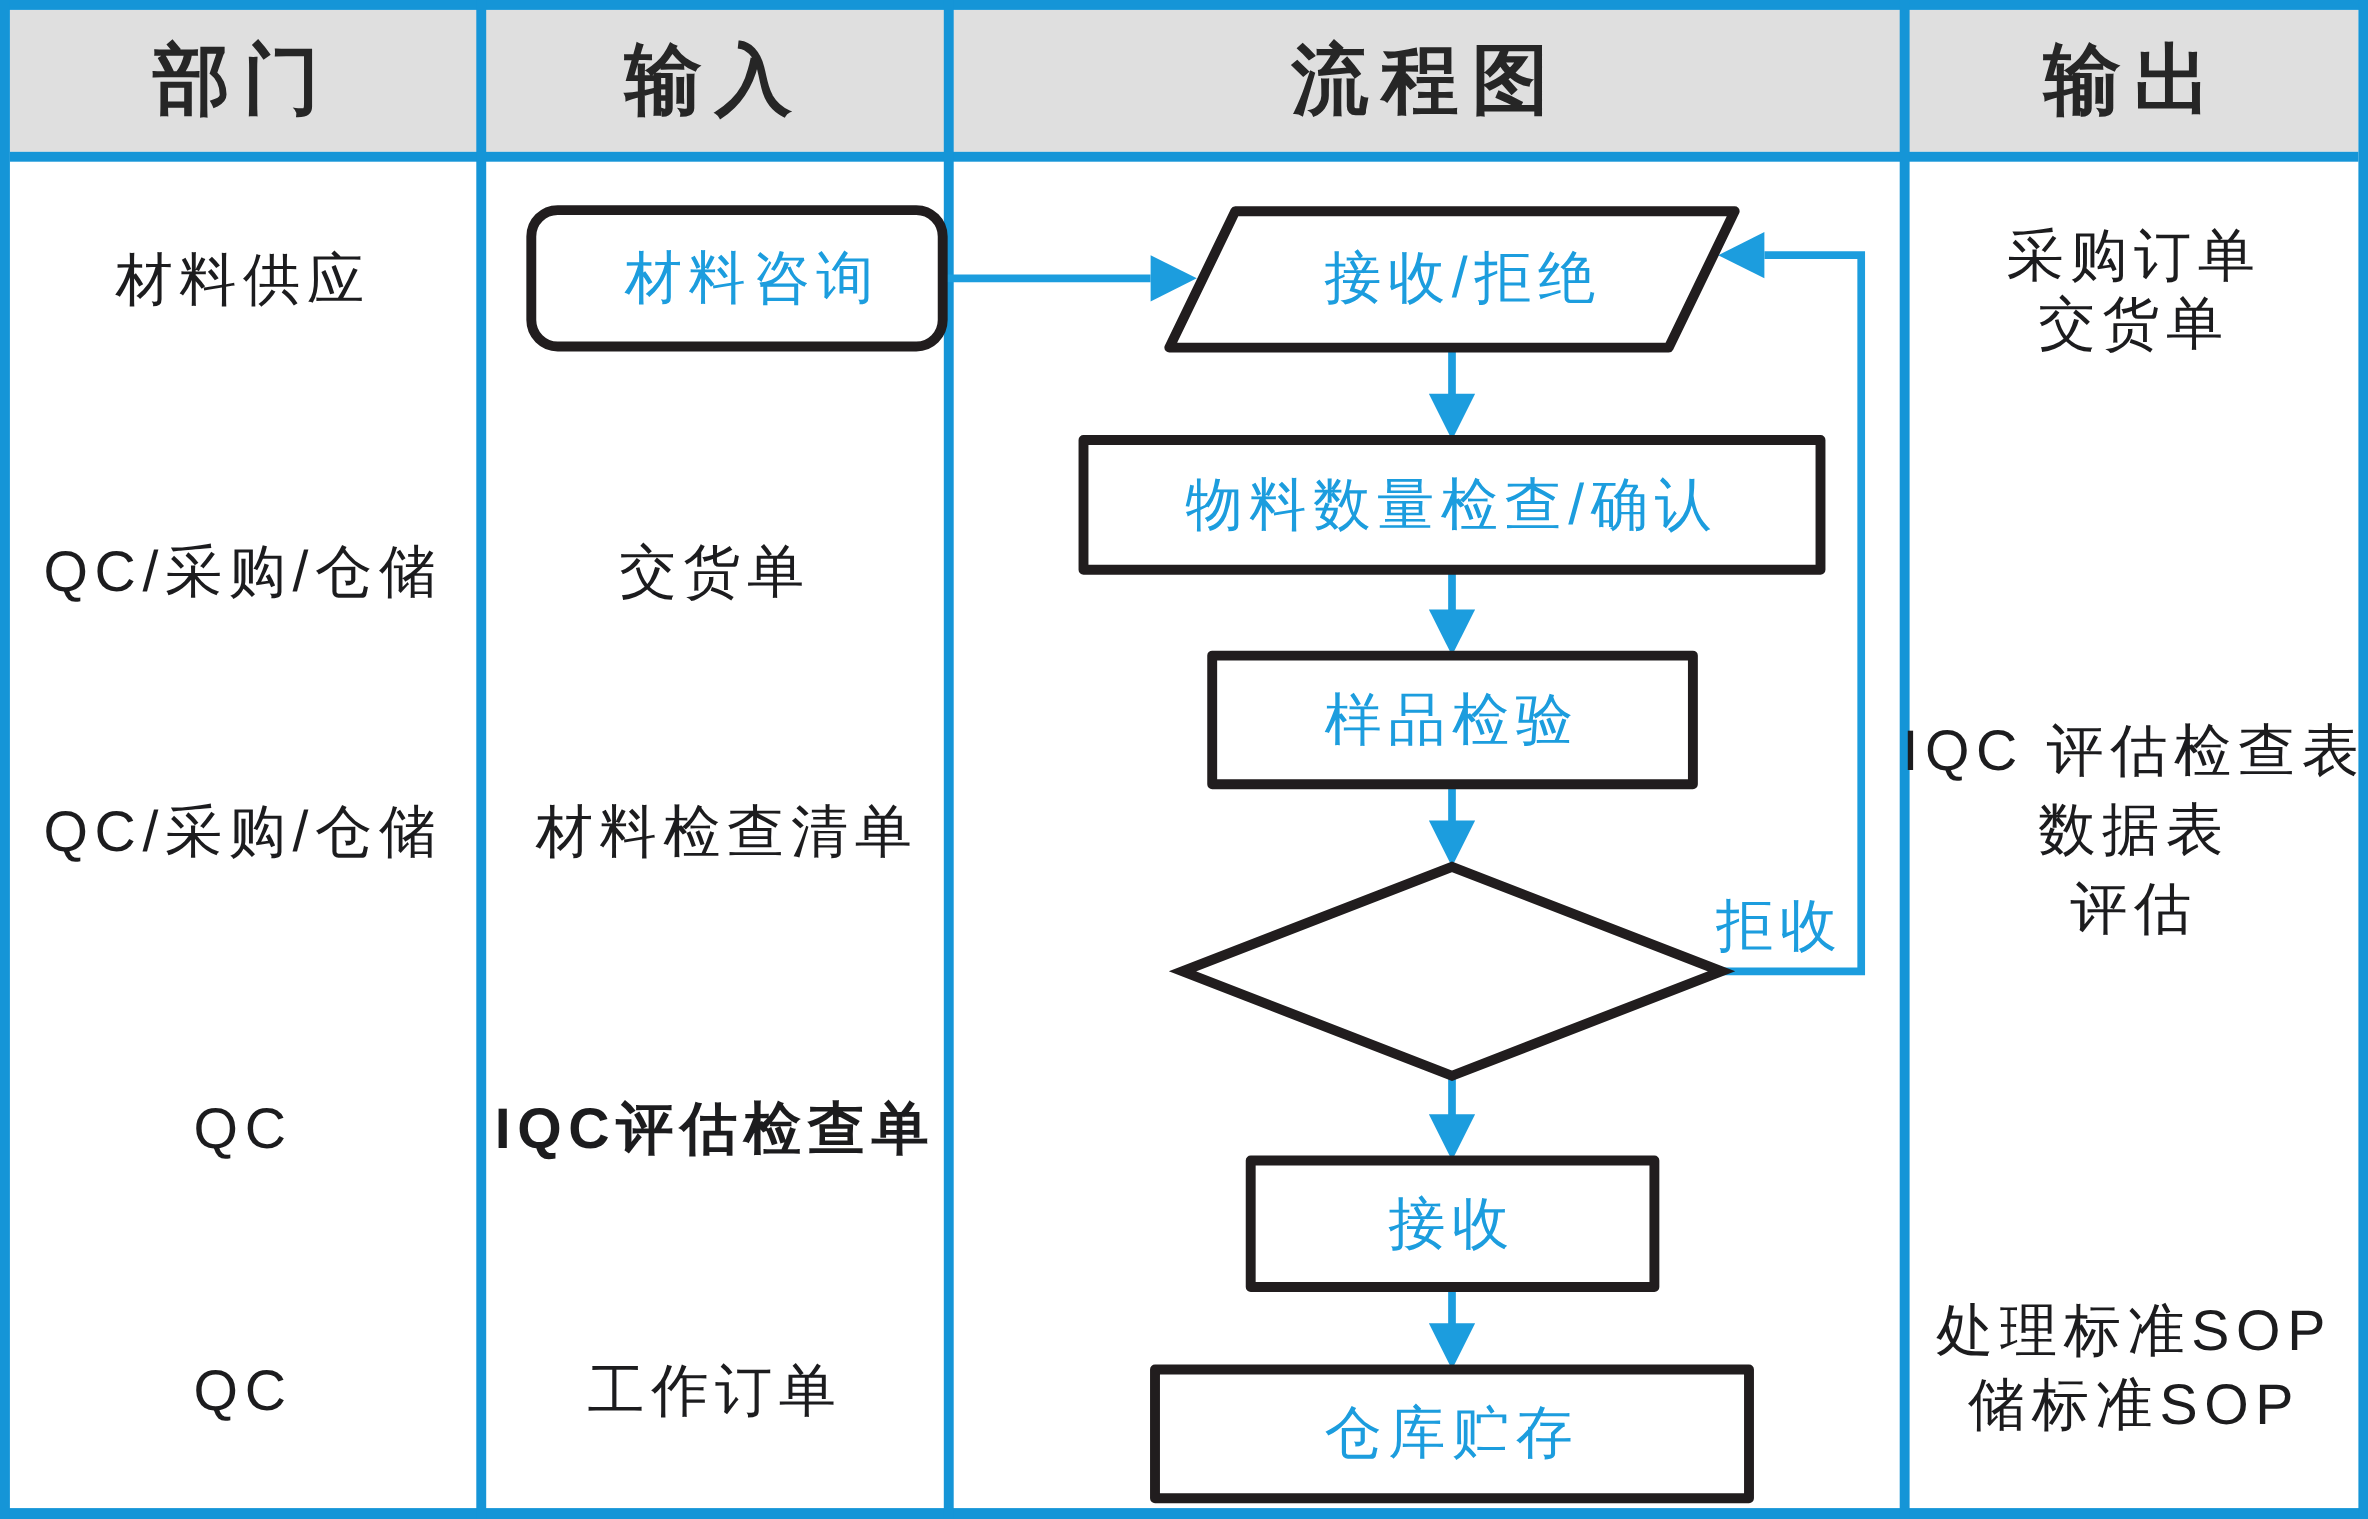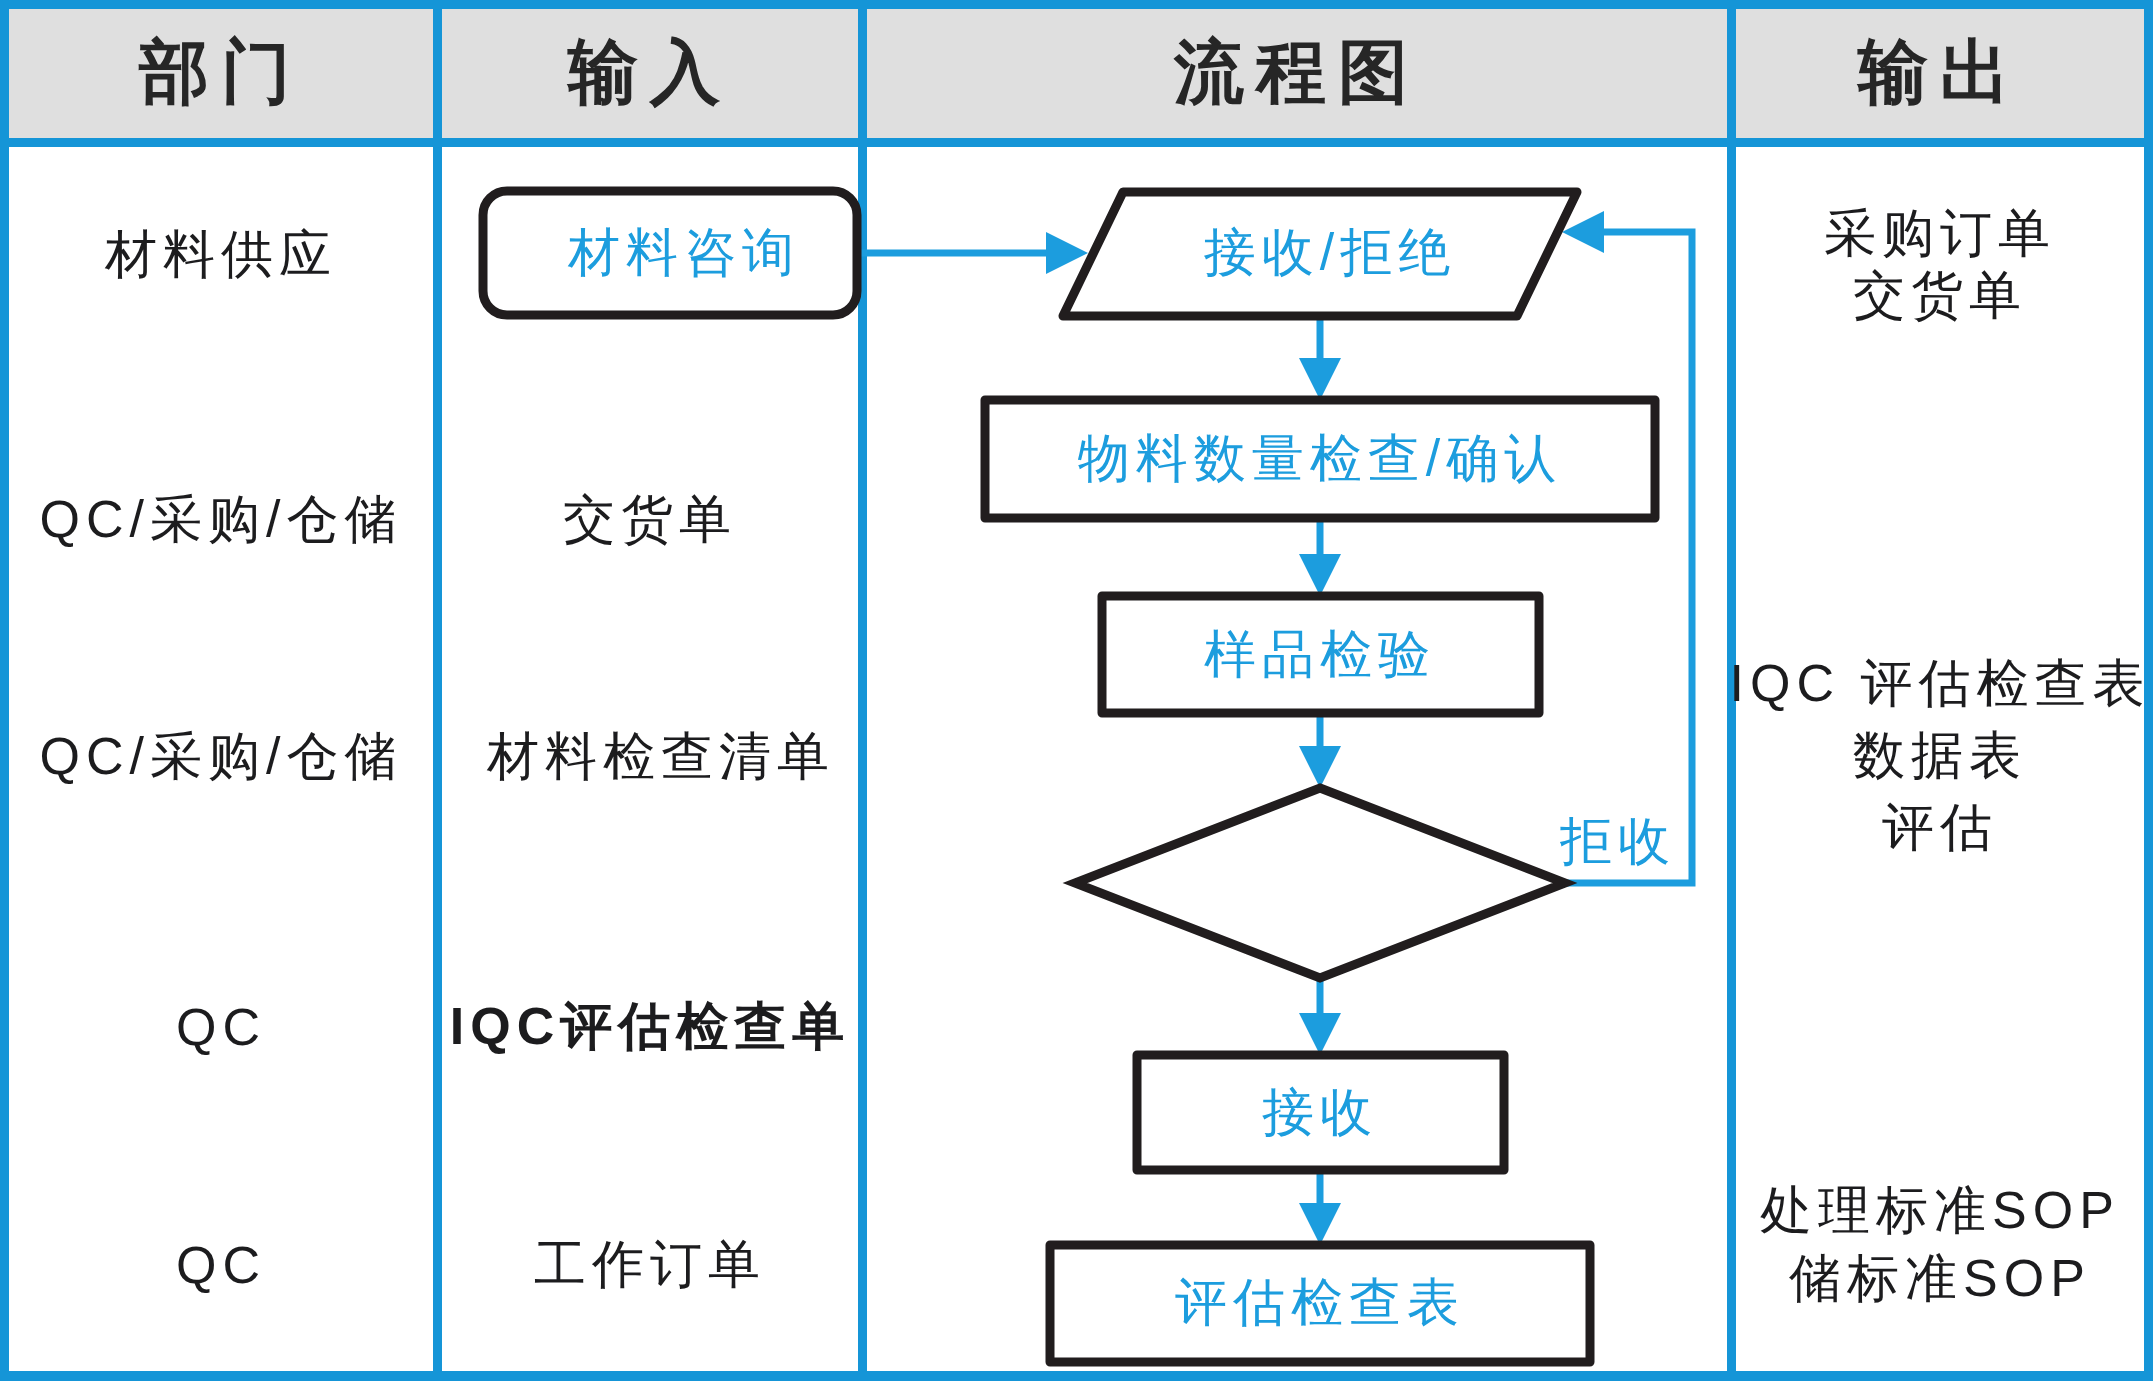--- a/index.html
+++ b/index.html
@@ -102,21 +102,21 @@
   <div class="txt i1">交货单</div>
   <div class="txt i2">材料检查清单</div>
   <div class="txt i3">IQC评估检查单</div>
   <div class="txt i4">工作订单</div>
 
   <div class="txt blue-txt f1">接收/拒绝</div>
   <div class="txt blue-txt f2">物料数量检查/确认</div>
   <div class="txt blue-txt f3">样品检验</div>
   <div class="txt blue-txt frej">拒收</div>
   <div class="txt blue-txt f5">接收</div>
-  <div class="txt blue-txt f6">评估检查表</div>
+  <div class="txt blue-txt f6">仓库贮存</div>
 
   <div class="txt block lh-r1 o1">
     <span>采购订单</span>
     <span>交货单</span>
   </div>
   <div class="txt block lh-r2 o2">
     <span>IQC 评估检查表</span>
     <span>数据表</span>
     <span>评估</span>
   </div>

